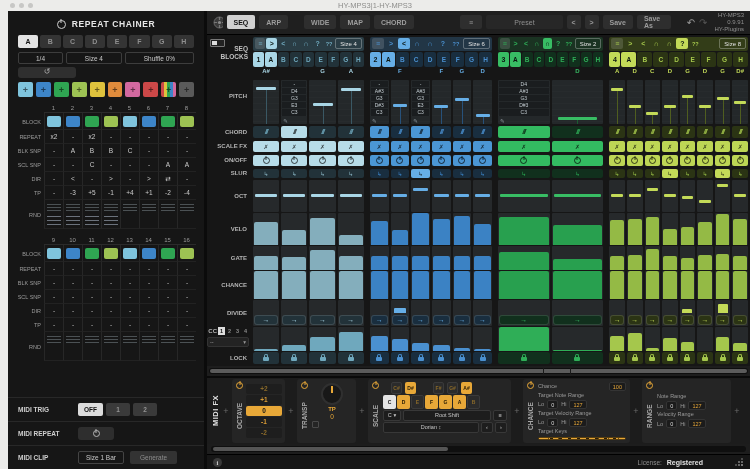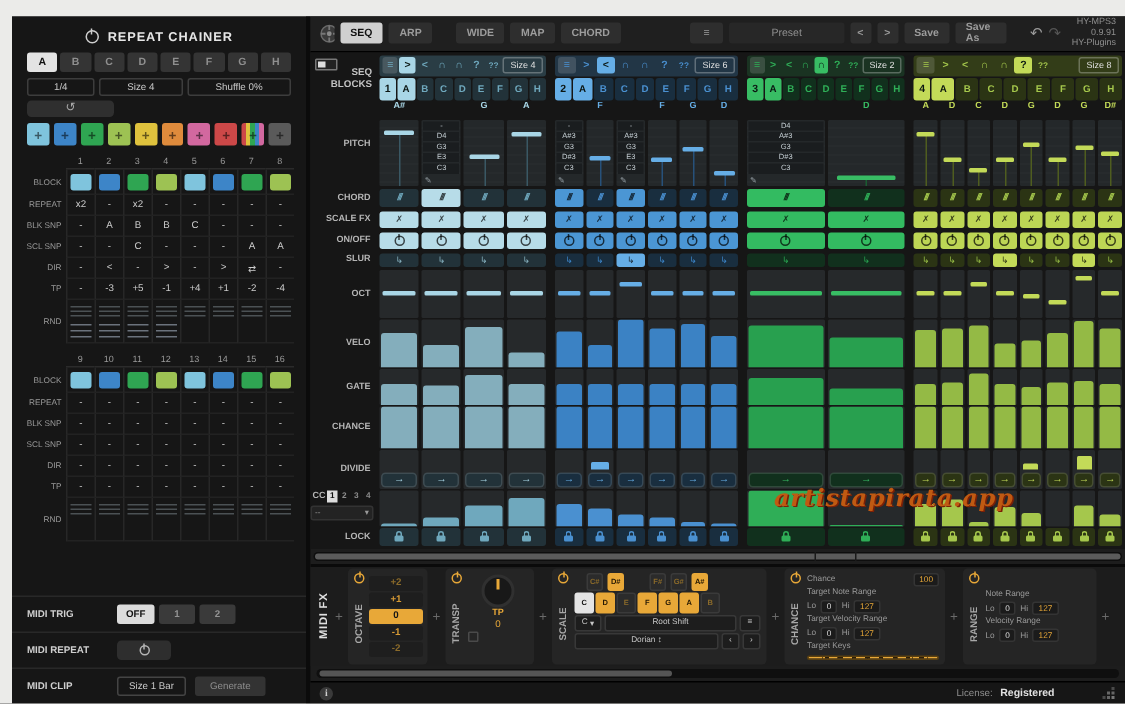--- a/index.html
+++ b/index.html
@@ -155,20 +155,28 @@
   .licv{font-size:7px;color:#e0e0e0;font-weight:bold;margin-right:26px;}
   .grip{position:relative;width:10px;height:10px;}
   .grip::after{content:"";position:absolute;width:2px;height:2px;background:#777;right:1px;bottom:1px;box-shadow:-3px 0 #666,0 -3px #666,-6px 0 #4a4a4a,0 -6px #4a4a4a,-3px -3px #666;}
   
   .watermark{position:absolute;left:516px;top:322px;font-family:"DejaVu Serif",serif;font-style:italic;font-weight:bold;font-size:16px;color:#c05a12;text-shadow:1px 1px 0 #7c2006;letter-spacing:.5px;}
 </style>
 </head>
 <body>
 
 <div class="stage">
+  <div class="titlebar">
+    <div class="dots">
+      <span class="dot"></span>
+      <span class="dot"></span>
+      <span class="dot"></span>
+    </div>
+    <div class="win-title">HY-MPS3|1-HY-MPS3</div>
+  </div>
 
   <div class="window">
 
     <aside class="chainer">
       <div class="ch-title">
         <span class="pwr big" style="color:#cfcfcf"></span>
         <span>REPEAT CHAINER</span>
       </div>
       <div class="ch-tabs">
           <div class="ch-tab act">A</div>
@@ -1544,14 +1552,13 @@
 
       <div class="status">
         <span class="info-icon">i</span>
         <span class="lic">License:</span>
         <span class="licv">Registered</span>
         <span class="grip"></span>
       </div>
     </section>
   </div>
 
-  <div class="watermark">artistapirata.app</div>
 </div>
 
 </body></html>

